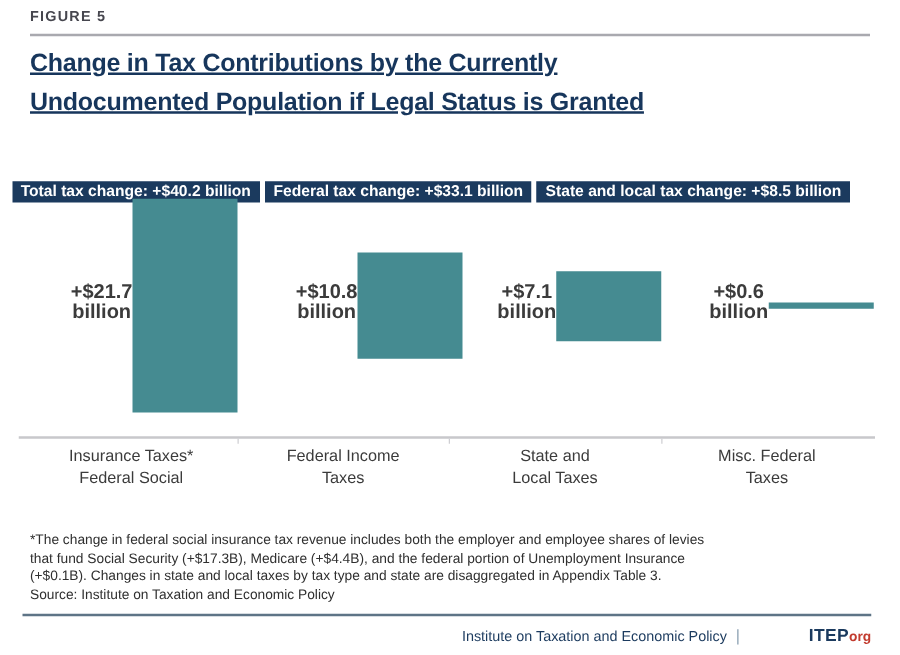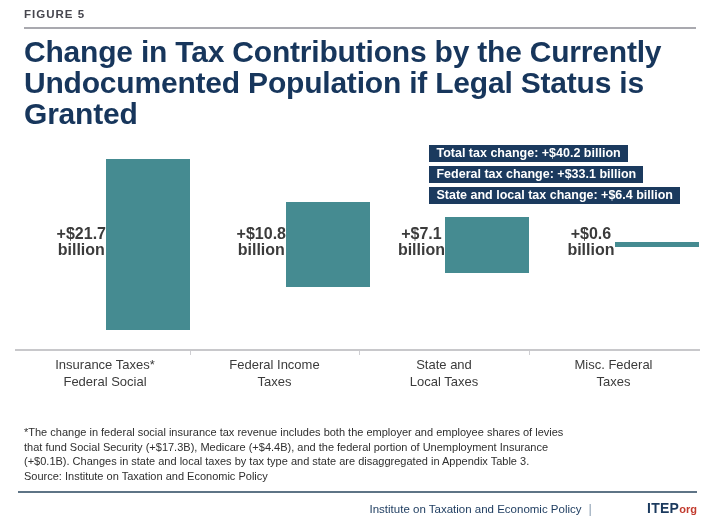--- a/index.html
+++ b/index.html
@@ -1,24 +1,24 @@
 <!DOCTYPE html>
 <html><head>
 <meta charset="utf-8">
 <style>
   html,body{margin:0;padding:0;background:#ffffff;}
   #page{position:relative;width:720px;height:524px;background:#ffffff;overflow:hidden;
         font-family:"Liberation Sans", sans-serif;}
   .figure-label{position:absolute;left:24px;top:8px;font-size:11.5px;font-weight:bold;
         letter-spacing:1px;color:#46464e;}
   .header-rule{position:absolute;left:24px;top:27px;width:672px;height:2px;background:#a9a9af;}
-  .title{position:absolute;left:24px;top:36px;font-size:30px;font-weight:bold;
-        color:#17365c;line-height:31px;letter-spacing:-0.2px;}
-  .legend{position:absolute;right:40px;top:145px;display:flex;flex-direction:column;
-        align-items:flex-start;gap:4px;}
+  .title{position:absolute;left:24px;top:36px;font-size:20px;font-weight:bold;
+        color:#17365c;line-height:31px;letter-spacing:-0.2px;text-decoration:underline;}
+  .legend{position:absolute;right:40px;top:145px;display:flex;flex-direction:row;
+        align-items:center;gap:4px;}
   .legend-badge{background:#1b3a5e;color:#ffffff;font-size:12.5px;font-weight:bold;
         padding:1px 7px 2px 7px;white-space:nowrap;}
   #chart{position:absolute;left:15px;top:140px;width:685px;height:260px;}
   .axis-line{position:absolute;left:0;top:209px;width:685px;height:2px;background:#c8c8cb;}
   .axis-tick{position:absolute;top:211px;width:1px;height:4px;background:#cfcfd3;}
   .bar-group{position:absolute;top:0;width:170px;height:209px;display:flex;
         justify-content:flex-end;align-items:center;}
   .value-label{font-size:16px;font-weight:bold;color:#3b3b3b;line-height:16px;
         text-align:center;margin-bottom:5px;}
   .bar{width:84px;background:#458b91;}
@@ -43,21 +43,21 @@
   <div class="header-rule"></div>
 
   <div class="title">
     <div>Change in Tax Contributions by the Currently</div>
     <div>Undocumented Population if Legal Status is Granted</div>
   </div>
 
   <div class="legend">
     <div class="legend-badge">Total tax change: +$40.2 billion</div>
     <div class="legend-badge">Federal tax change: +$33.1 billion</div>
-    <div class="legend-badge">State and local tax change: +$6.4 billion</div>
+    <div class="legend-badge">State and local tax change: +$8.5 billion</div>
   </div>
 
   <div id="chart">
     <div class="axis-line"></div>
   <div class="bar-group" style="left: 5px;">
         <div class="value-label">
           <div>+$21.7</div>
           <div>billion</div>
         </div>
         <div class="bar" style="height: 171px; background: rgb(69, 139, 145);"></div>

